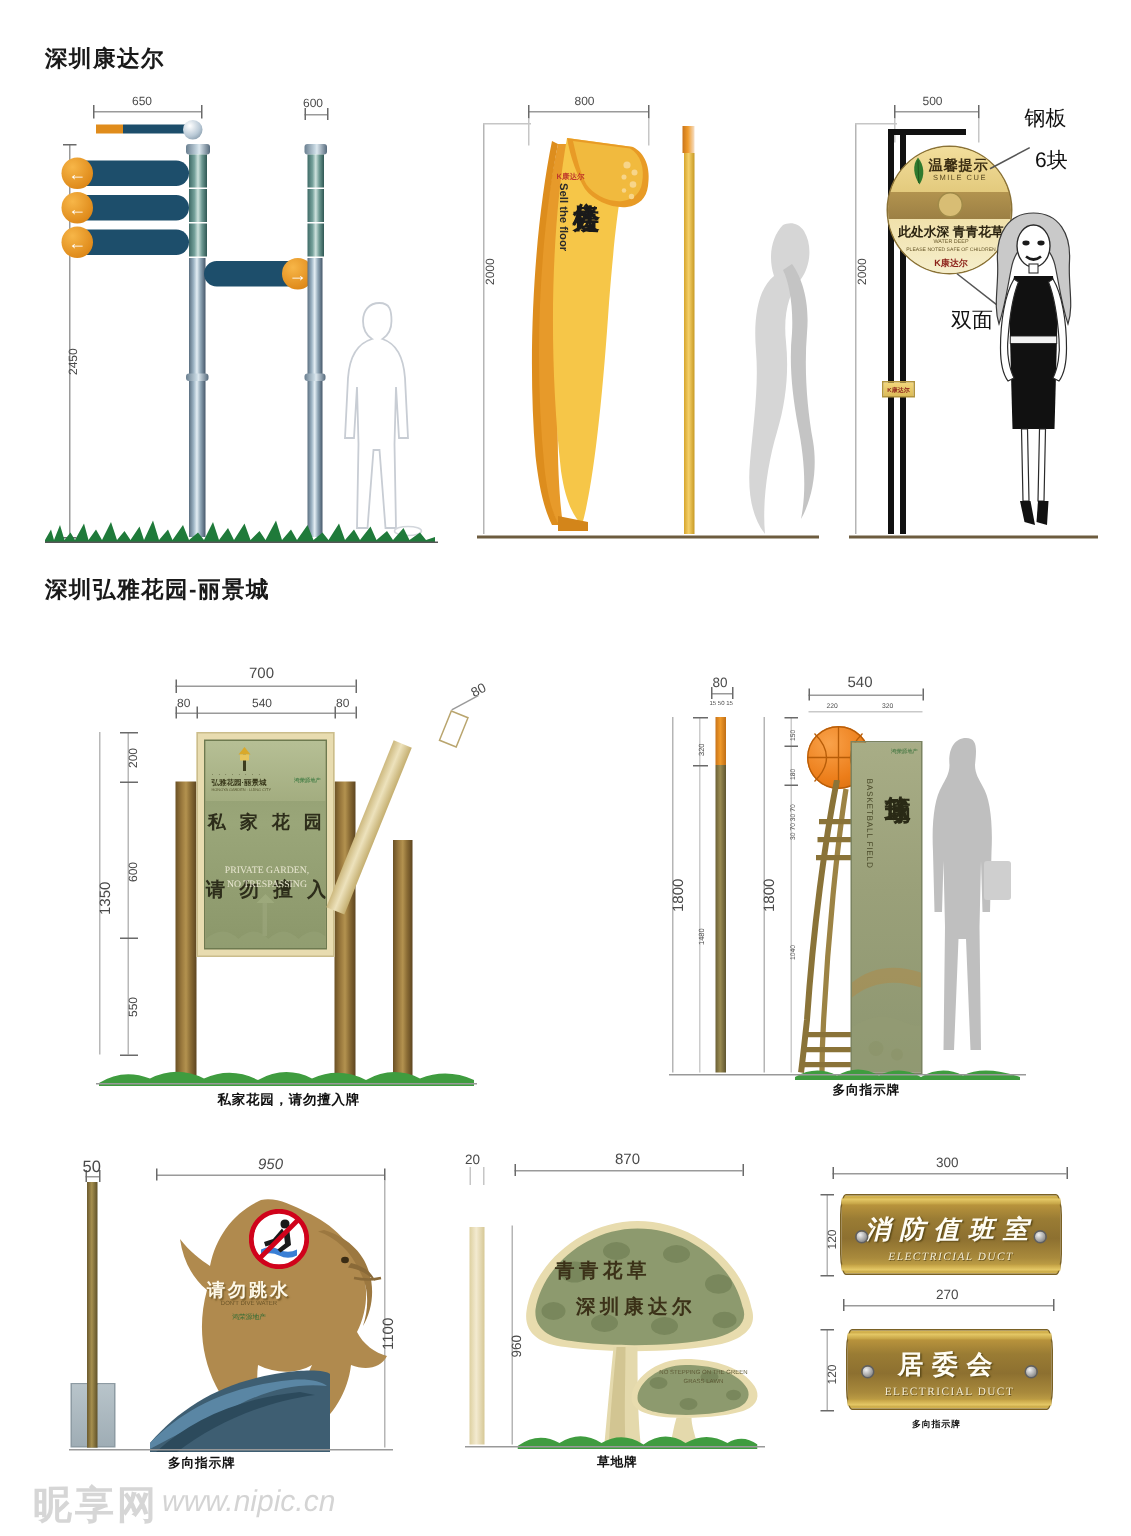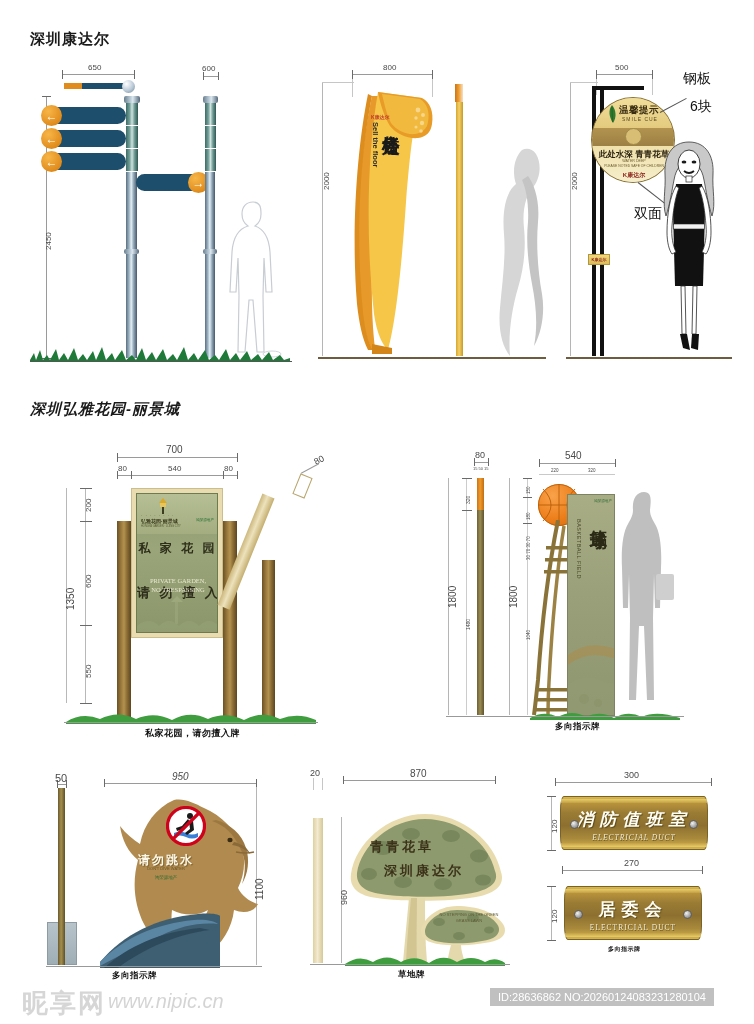--- a/index.html
+++ b/index.html
@@ -13,21 +13,21 @@
   .page { position: relative; width: 597px; height: 1024px; }
 
   .section-title {
     position: absolute;
     font-size: 15px;
     font-weight: bold;
     color: #1a1a1a;
     letter-spacing: 1px;
   }
   #title-1 { left: 30px; top: 30px; }
-  #title-2 { left: 30px; top: 400px; font-style: italic; }
+  #title-2 { left: 30px; top: 384px; }
 
   .dim-text {
     position: absolute;
     font-size: 8px;
     color: #4a4a4a;
     font-family: "Liberation Sans", sans-serif;
     white-space: nowrap;
   }
   .dim-text.vert { transform: rotate(-90deg); transform-origin: left top; }
   .dim-line-h { position: absolute; height: 1px; background: #9a9a9a; }
@@ -697,15 +697,14 @@
       <div class="screw" style="right:9px;top:23px;width:9px;height:9px;"></div>
       <div class="plaque-cn" style="font-size:17px;margin-top:4px;">居委会</div>
       <div class="plaque-en" style="font-size:7.5px;margin-top:2px;">ELECTRICIAL DUCT</div>
     </div>
 
     <div class="caption" style="left:608px;top:945px;font-size:6px;">多向指示牌</div>
   </div>
 
   <div class="wm-logo" style="left:22px;top:986px;">昵享网</div>
   <div class="wm-url" style="left:108px;top:990px;">www.nipic.cn</div>
-  <div class="wm-id" style="left:490px;top:988px;">ID:28636862 NO:20260124083231280104</div>
 
 </div>
 
 </body></html>

